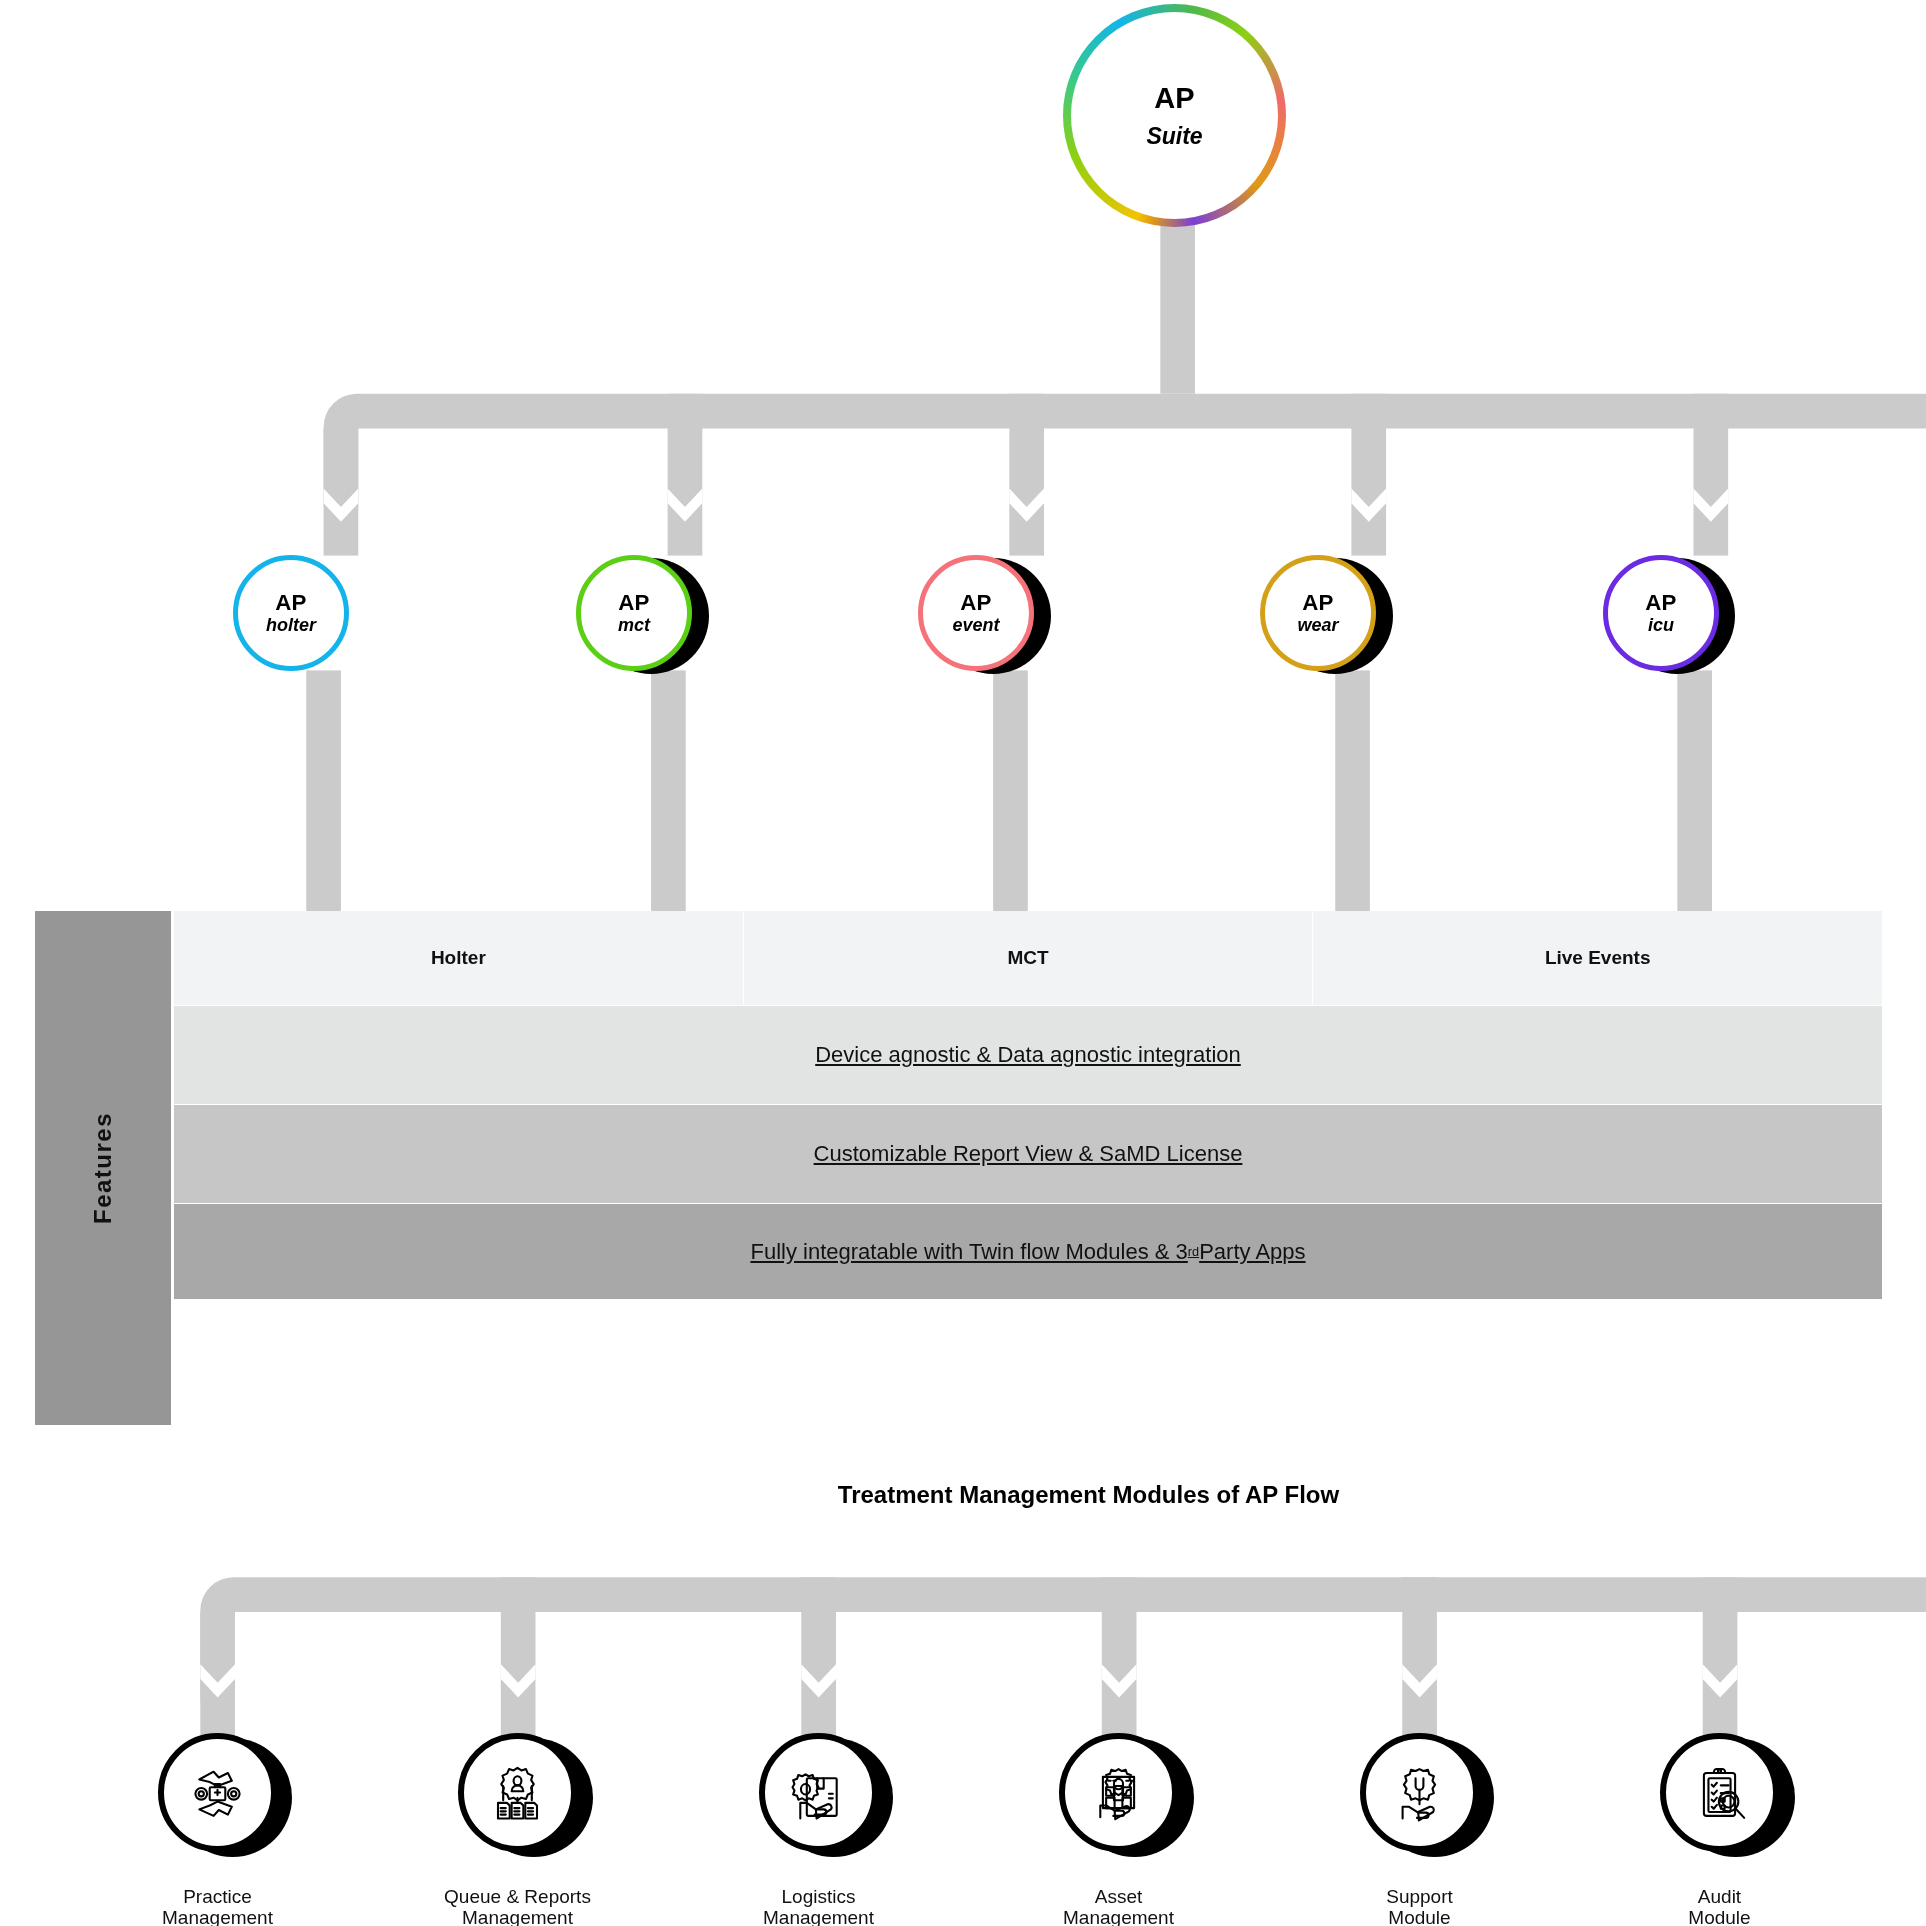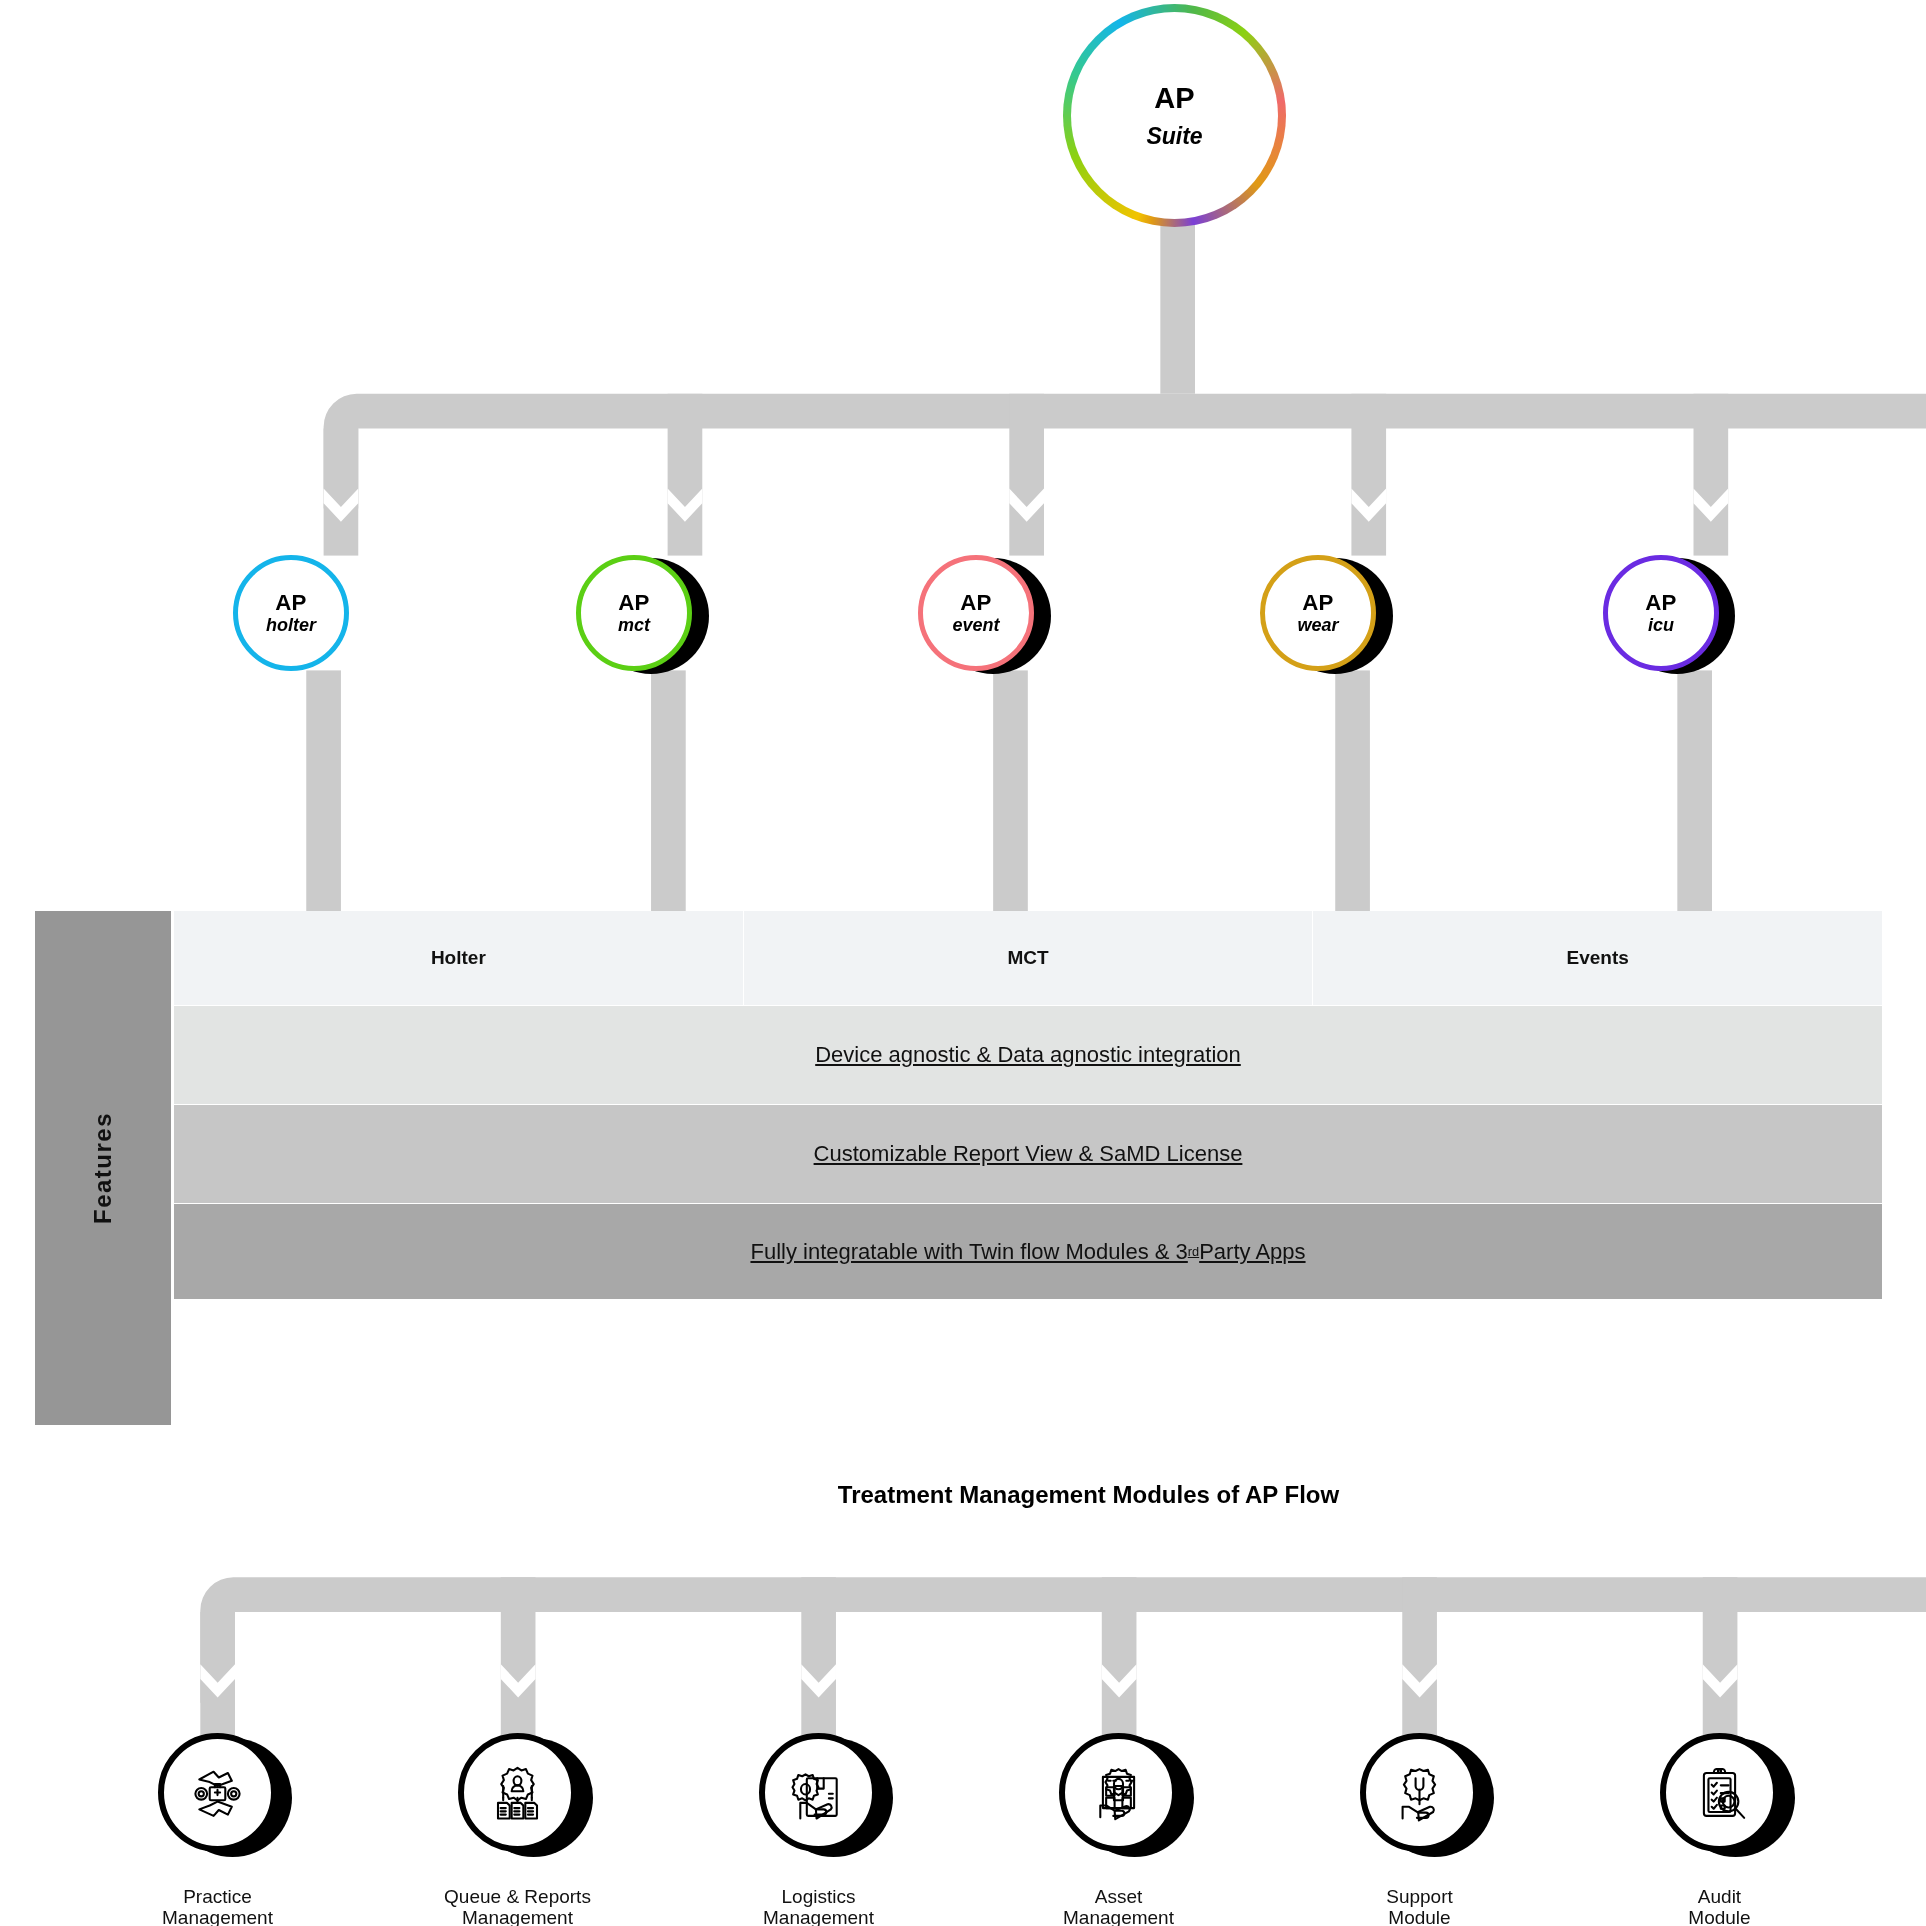--- a/index.html
+++ b/index.html
@@ -295,21 +295,21 @@
   </div>
 
   <div id="features-panel">
     <div id="features-label">
       <span>Features</span>
     </div>
     <div id="features-grid">
       <div id="feat-head">
         <div class="hcell">Holter</div>
         <div class="hcell">MCT</div>
-        <div class="hcell">Events</div>
+        <div class="hcell">Live Events</div>
       </div>
       <div class="feat-row" id="feat-row-0">
         <span>Device agnostic &amp; Data agnostic integration</span>
       </div>
       <div class="feat-row" id="feat-row-1">
         <span>Customizable Report View &amp; SaMD License</span>
       </div>
       <div class="feat-row" id="feat-row-2">
         <span>Fully integratable with Twin flow Modules &amp; 3</span>
           <sup>rd</sup>

